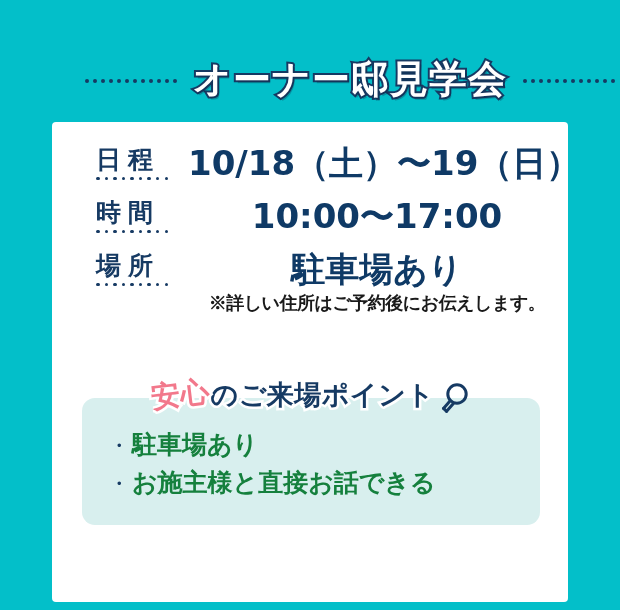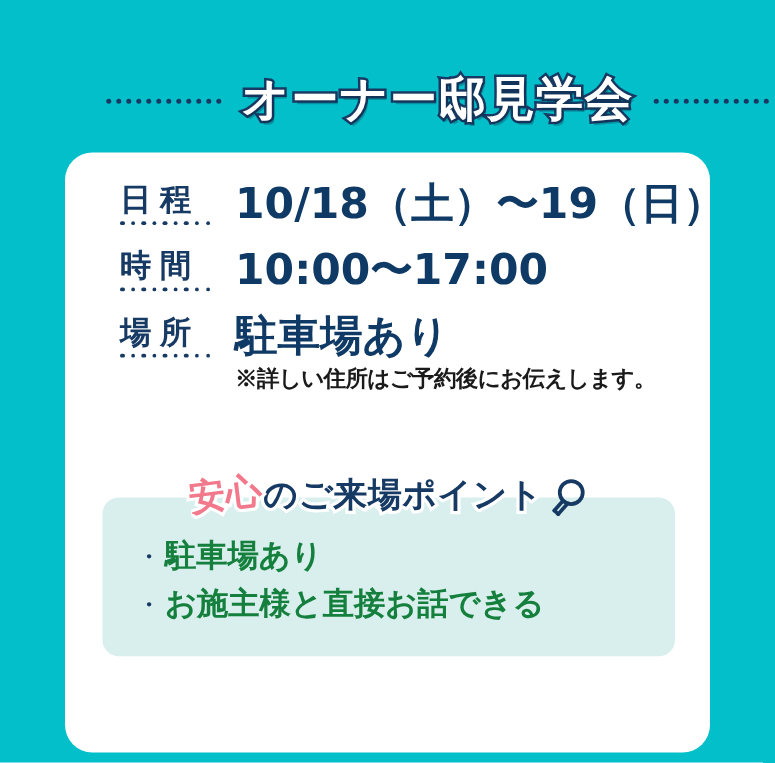--- a/index.html
+++ b/index.html
@@ -57,21 +57,21 @@
   }
 
   
   .card {
     position: absolute;
     left: 52px;
     top: 122px;
     width: 516px;
     height: 480px;
     background: #ffffff;
-    border-radius: 22px;
+    border-radius: 4px;
   }
 
   
   .info-list {
     position: absolute;
     left: 44px;
     top: 22px;
     width: 470px;
   }
   .info-row {
@@ -103,20 +103,21 @@
   .label-dots i {
     display: block;
     width: 3.5px;
     height: 3.5px;
     background: #163a63;
     border-radius: 50%;
   }
   .info-value {
     flex: 1;
     padding-top: 0px;
+    text-align: center;
   }
   .val-main {
     font-family: "DejaVu Sans", sans-serif;
     font-size: 34px;
     font-weight: bold;
     color: #0f3a66;
     line-height: 1.15;
     white-space: nowrap;
     letter-spacing: 0px;
   }

